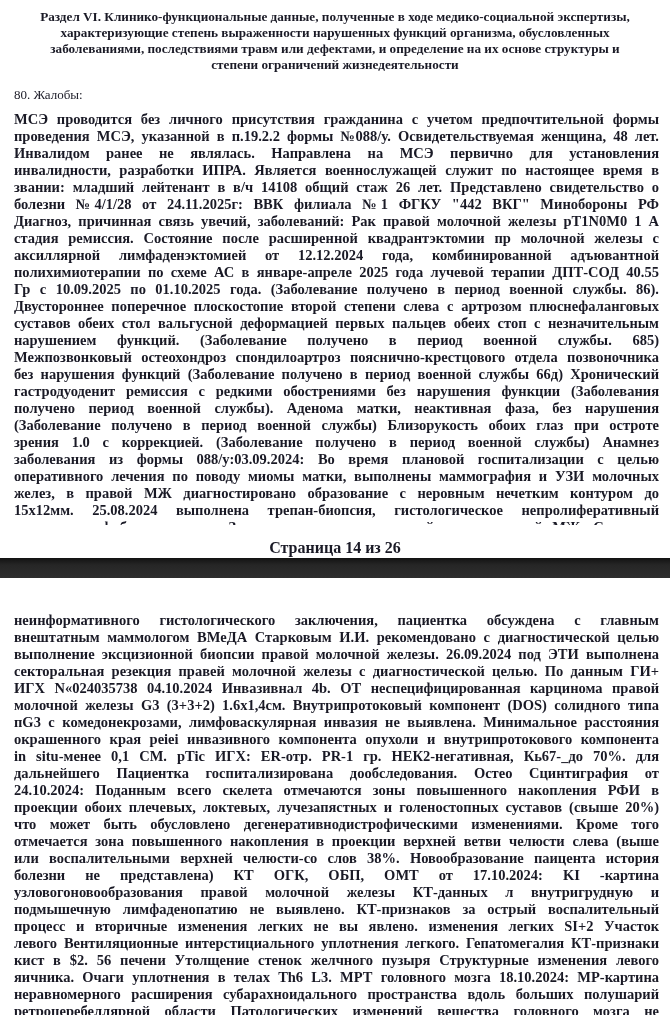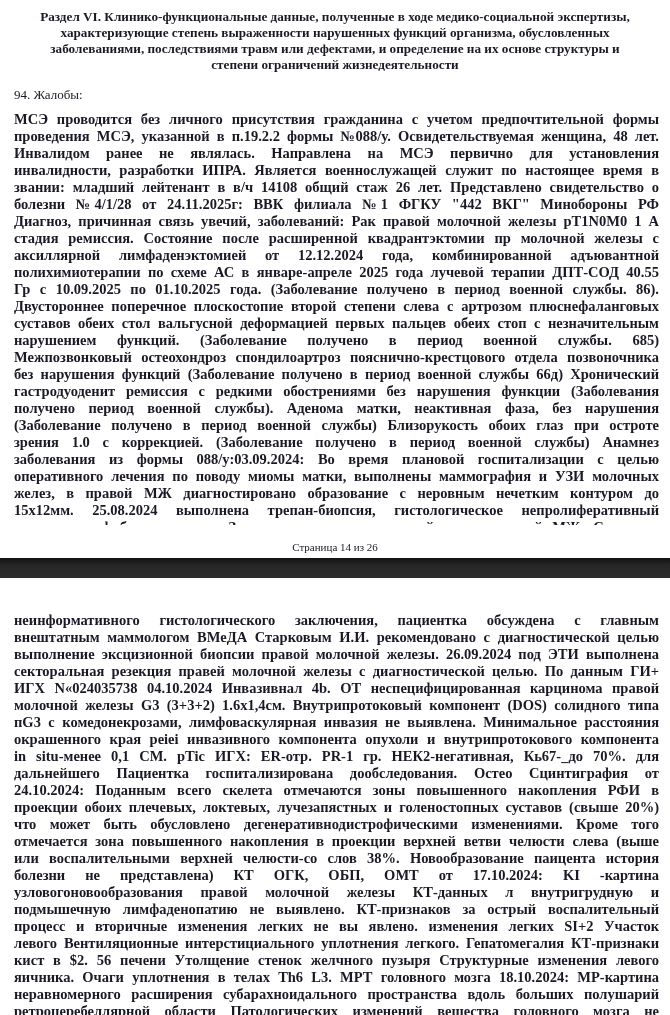--- a/index.html
+++ b/index.html
@@ -49,34 +49,34 @@
     overflow: hidden;
   }
   .page1 .body-par { max-height: 414px; }
   .page2 .body-par { margin: 0; max-height: 403px; }
 
   .footer {
     position: absolute;
     left: 0; right: 0;
     top: 541px;
     text-align: center;
-    font-size: 11px;
+    font-size: 16px;
     line-height: 13px;
-    font-weight: normal;
+    font-weight: bold;
   }
 </style>
 </head>
 <body>
 
 <div class="doc">
 
   <div class="page1">
     <div class="heading">Раздел VI. Клинико-функциональные данные, полученные в ходе медико-социальной экспертизы, характеризующие степень выраженности нарушенных функций организма, обусловленных заболеваниями, последствиями травм или дефектами, и определение на их основе структуры и степени ограничений жизнедеятельности</div>
 
-    <div class="item-line item-66">94. Жалобы:</div>
+    <div class="item-line item-66">80. Жалобы:</div>
 
 
     <div class="body-par">МСЭ проводится без личного присутствия гражданина с учетом предпочтительной формы проведения МСЭ, указанной в п.19.2.2 формы №088/у. Освидетельствуемая женщина, 48 лет. Инвалидом ранее не являлась. Направлена на МСЭ первично для установления инвалидности, разработки ИПРА. Является военнослужащей служит по настоящее время в звании: младший лейтенант в в/ч 14108 общий стаж 26 лет. Представлено свидетельство о болезни №4/1/28 от 24.11.2025г: ВВК филиала №1 ФГКУ "442 ВКГ" Минобороны РФ Диагноз, причинная связь увечий, заболеваний: Рак правой молочной железы рТ1N0М0 1 А стадия ремиссия. Состояние после расширенной квадрантэктомии пр молочной железы с аксиллярной лимфаденэктомией от 12.12.2024 года, комбинированной адъювантной полихимиотерапии по схеме АС в январе-апреле 2025 года лучевой терапии ДПТ-СОД 40.55 Гр с 10.09.2025 по 01.10.2025 года. (Заболевание получено в период военной службы. 86). Двустороннее поперечное плоскостопие второй степени слева с артрозом плюснефаланговых суставов обеих стол вальгусной деформацией первых пальцев обеих стоп с незначительным нарушением функций. (Заболевание получено в период военной службы. 685) Межпозвонковый остеохондроз спондилоартроз пояснично-крестцового отдела позвоночника без нарушения функций (Заболевание получено в период военной службы 66д) Хронический гастродуоденит ремиссия с редкими обострениями без нарушения функции (Заболевания получено период военной службы). Аденома матки, неактивная фаза, без нарушения (Заболевание получено в период военной службы) Близорукость обоих глаз при остроте зрения 1.0 с коррекцией. (Заболевание получено в период военной службы) Анамнез заболевания из формы 088/у:03.09.2024: Во время плановой госпитализации с целью оперативного лечения по поводу миомы матки, выполнены маммография и УЗИ молочных желез, в правой МЖ диагностировано образование с неровным нечетким контуром до 15х12мм. 25.08.2024 выполнена трепан-биопсия, гистологическое непролиферативный заключение фиброаденоматоз. Заключение: локализованный аденоз правой МЖ. С учетом неудовлетворительных данных ММ Г MD BIRADS а также</div>
 
     <div class="footer">Страница 14 из 26</div>
   </div>
 
   <div class="separator"></div>
 
   <div class="page2">

